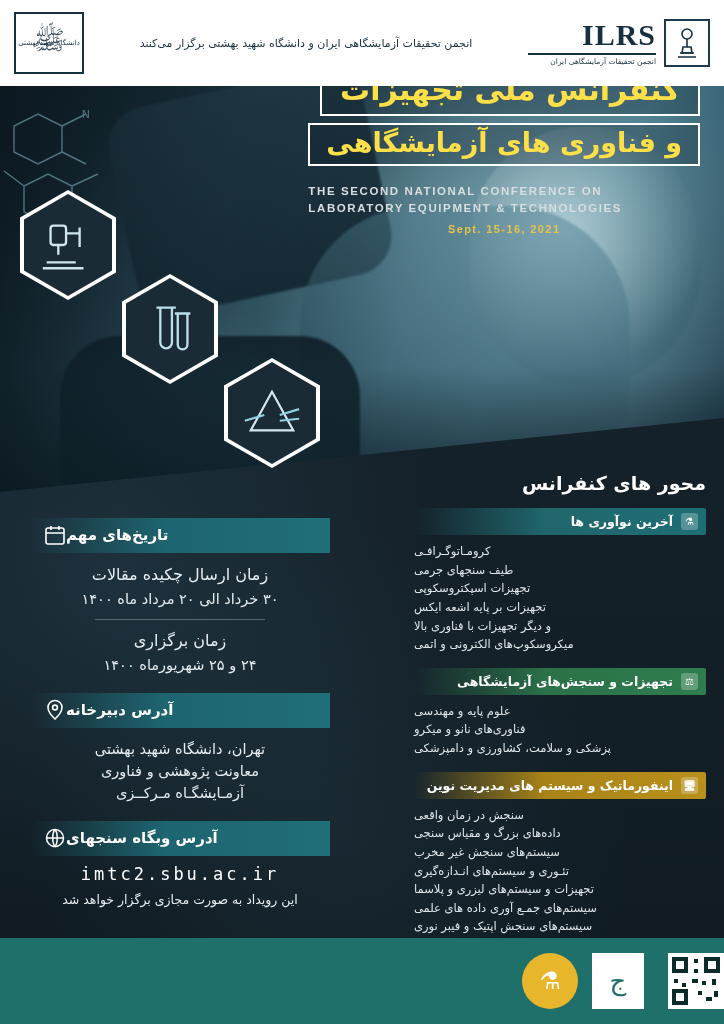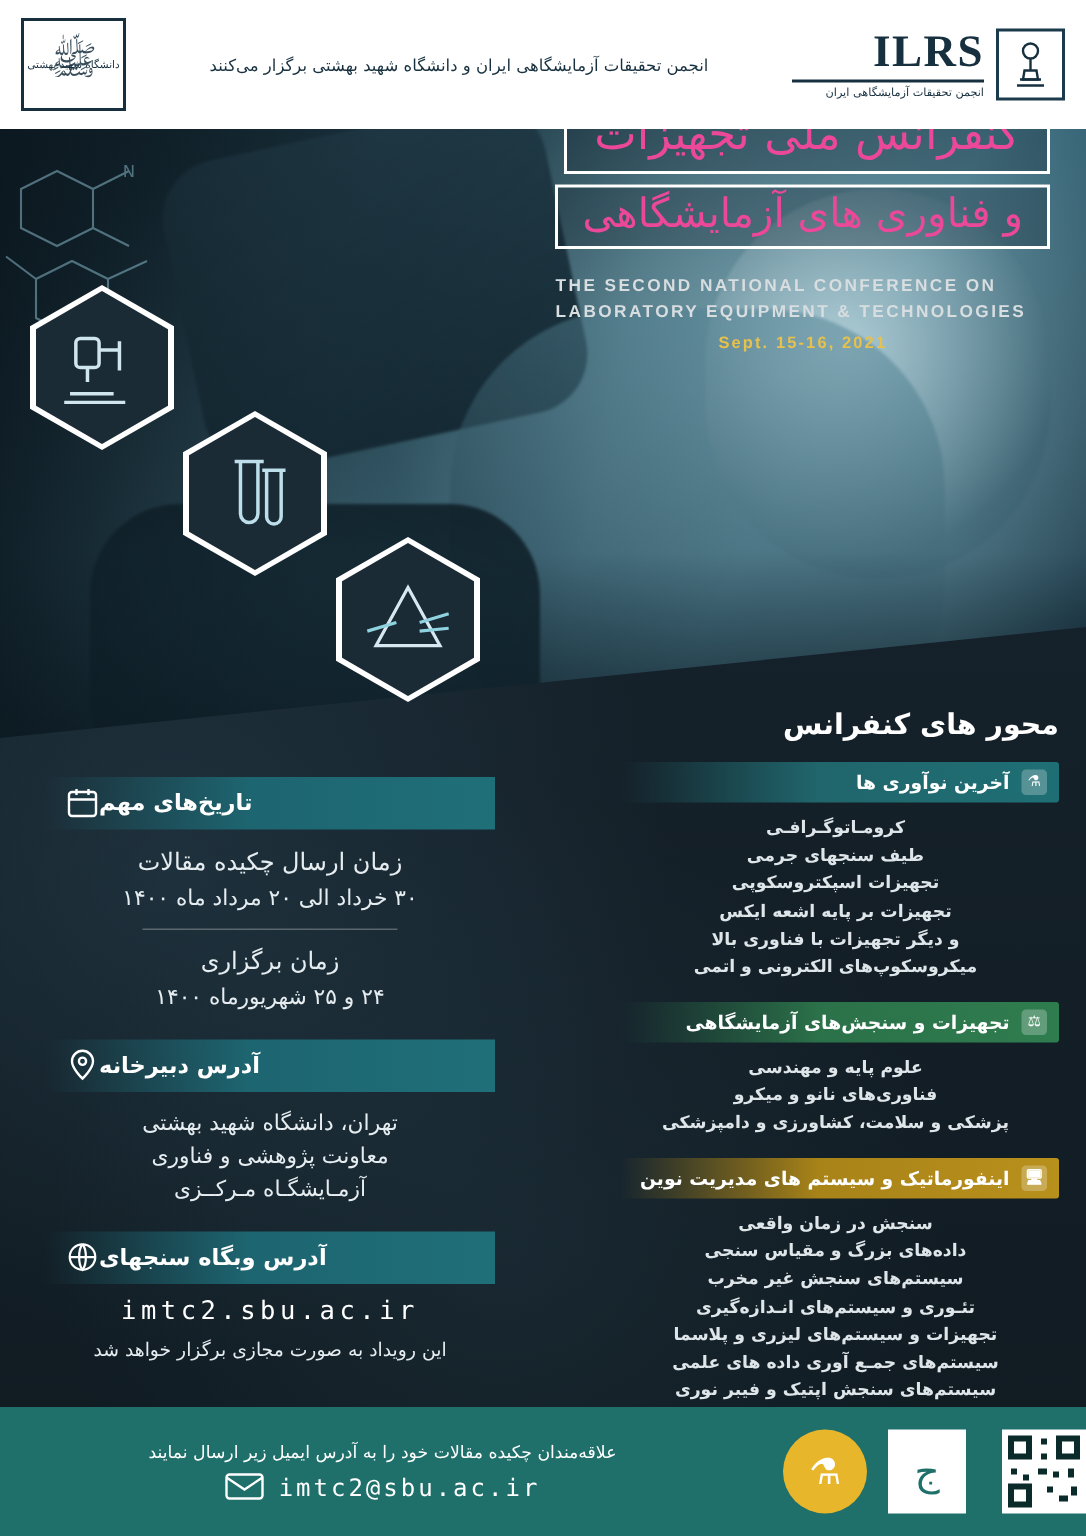--- a/index.html
+++ b/index.html
@@ -99,25 +99,25 @@
   .blob4 { left: 470px; top: 40px; width: 230px; height: 260px; background: radial-gradient(circle at 40% 40%, rgba(220,240,245,.55), rgba(40,80,95,.15) 70%); border-radius: 140px; }
 
   
   .title-block {
     position: absolute; right: 24px; top: 18px; z-index: 20;
     direction: rtl; text-align: right;
   }
   .t-line {
     display: inline-block;
     border: 2px solid #ffffff;
-    color: #ec4899;
+    color: #fde047;
     padding: 3px 18px 7px;
     margin-bottom: 7px;
     font-size: 30px;
-    font-weight: normal;
+    font-weight: bold;
     background: rgba(14,30,40,0.28);
     white-space: nowrap;
   }
   .t-line.small { font-size: 27px; padding: 2px 16px 6px; }
   .t-line.first { font-size: 26px; padding: 2px 30px 6px; }
   .t-en {
     margin-top: 10px;
     direction: ltr; text-align: left;
     color: #d8dde0;
     font-family: "Liberation Sans", sans-serif;
@@ -188,21 +188,21 @@
     width: 17px; height: 17px; border-radius: 3px;
     display: flex; align-items: center; justify-content: center;
     font-size: 10px; color: #fff; background: rgba(255,255,255,.25);
     flex: none;
   }
   .axis-head.teal { background: linear-gradient(270deg,#1e6f74 0%, #20666c 55%, rgba(32,102,108,0) 100%); }
   .axis-head.green { background: linear-gradient(270deg,#2f7d4f 0%, #2b7149 55%, rgba(43,113,73,0) 100%); }
   .axis-head.gold { background: linear-gradient(270deg,#b8901c 0%, #a88318 55%, rgba(168,131,24,0) 100%); }
   .axis-items {
     list-style: none; margin: 7px 6px 0 0; padding: 0;
-    text-align: center; color: #dfe6ea; font-size: 11.5px; line-height: 1.62; font-weight: bold;
+    text-align: left; color: #dfe6ea; font-size: 11.5px; line-height: 1.62;
   }
 
   
   .left-col { position: absolute; left: 30px; top: 518px; width: 300px; z-index: 30; direction: rtl; }
   .panel { margin-bottom: 16px; }
   .panel-head {
     display: flex; align-items: center; justify-content: flex-start; 
     background: linear-gradient(90deg, rgba(26,84,94,0) 0%, #1d6570 45%, #1f6f79 100%);
     color: #fff; font-size: 15px; font-weight: bold;
     padding: 6px 10px 7px 14px;
@@ -459,27 +459,15 @@
         <div class="cell" style="left:44px;top:26px;width:4px;height:6px;"></div>
         <div class="cell" style="left:30px;top:38px;width:4px;height:4px;"></div>
         <div class="cell" style="left:38px;top:44px;width:6px;height:4px;"></div>
         <div class="cell" style="left:46px;top:38px;width:4px;height:6px;"></div>
         <div class="cell" style="left:6px;top:26px;width:4px;height:4px;"></div>
         <div class="cell" style="left:14px;top:30px;width:4px;height:4px;"></div>
       </div>
       <div class="footer-logo">ج</div>
       <div class="footer-logo circle">⚗</div>
     </div>
-    <div class="footer-right">
-      <div class="footer-note">علاقه‌مندان چکیده مقالات خود را به آدرس ایمیل زیر ارسال نمایند</div>
-      <div class="footer-mail">
-        <span class="mail-ic">
-          <svg viewBox="0 0 26 20" fill="none" stroke="#ffffff" stroke-width="1.6">
-            <rect x="1" y="2" width="24" height="16" rx="2"></rect>
-            <path d="M1 4 L13 12 L25 4"></path>
-          </svg>
-        </span>
-        <span>imtc2@sbu.ac.ir</span>
-      </div>
-    </div>
   </div>
 
 </div>
 
 </body></html>

